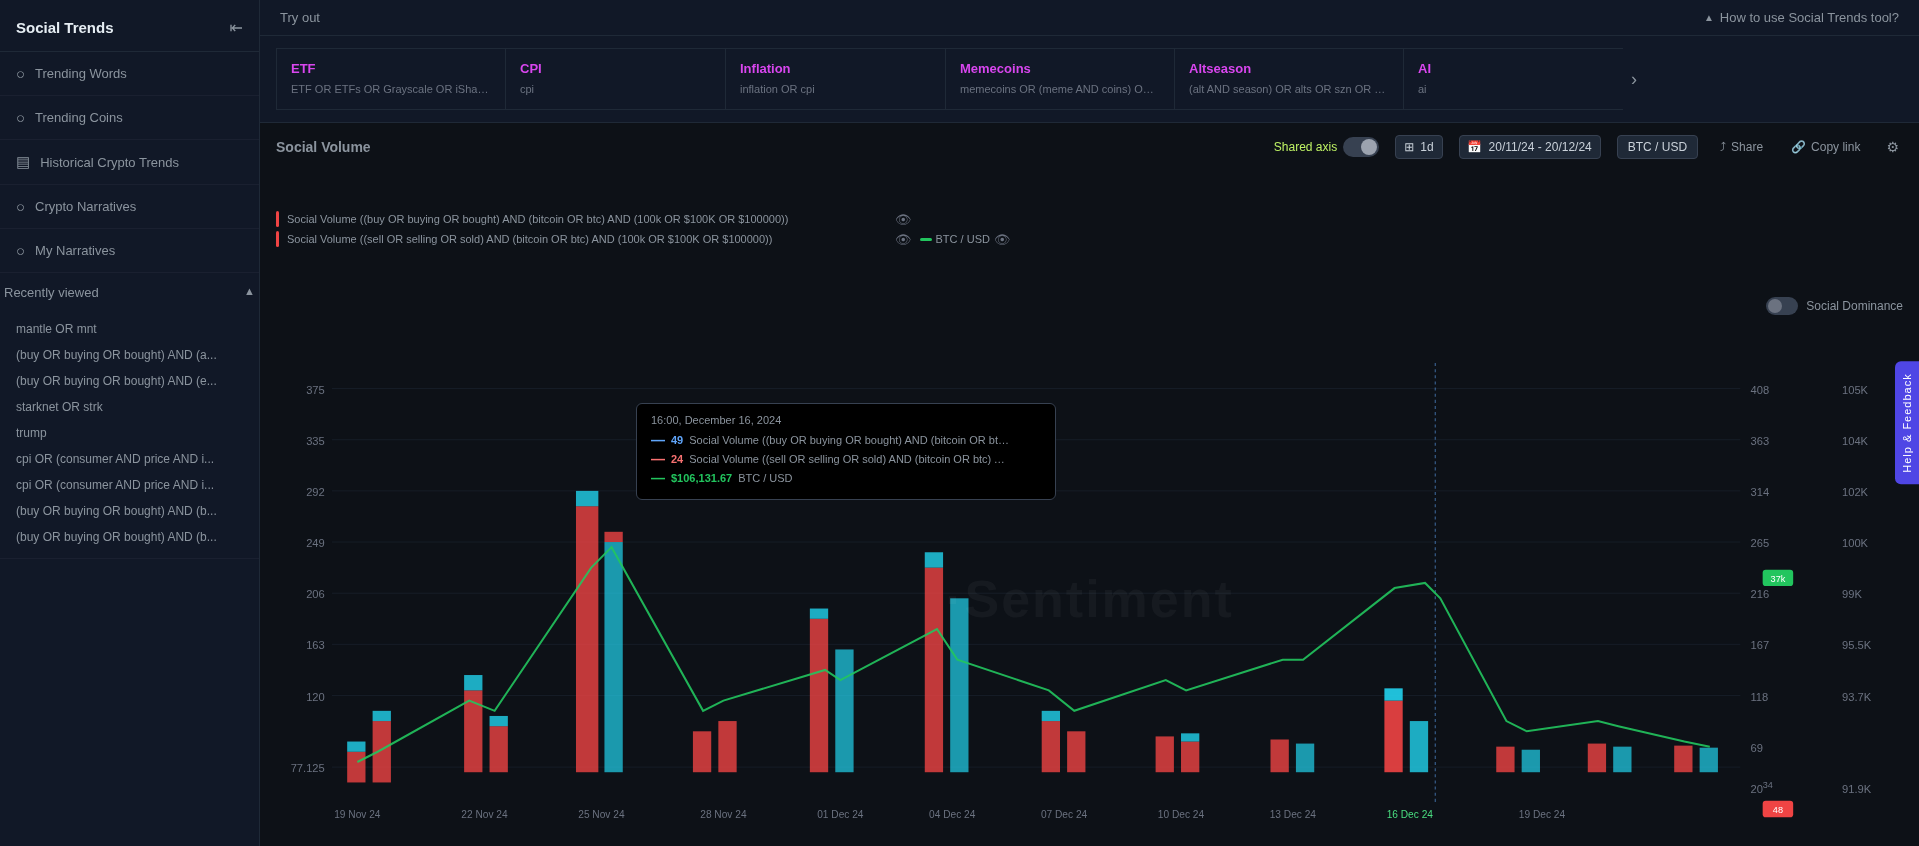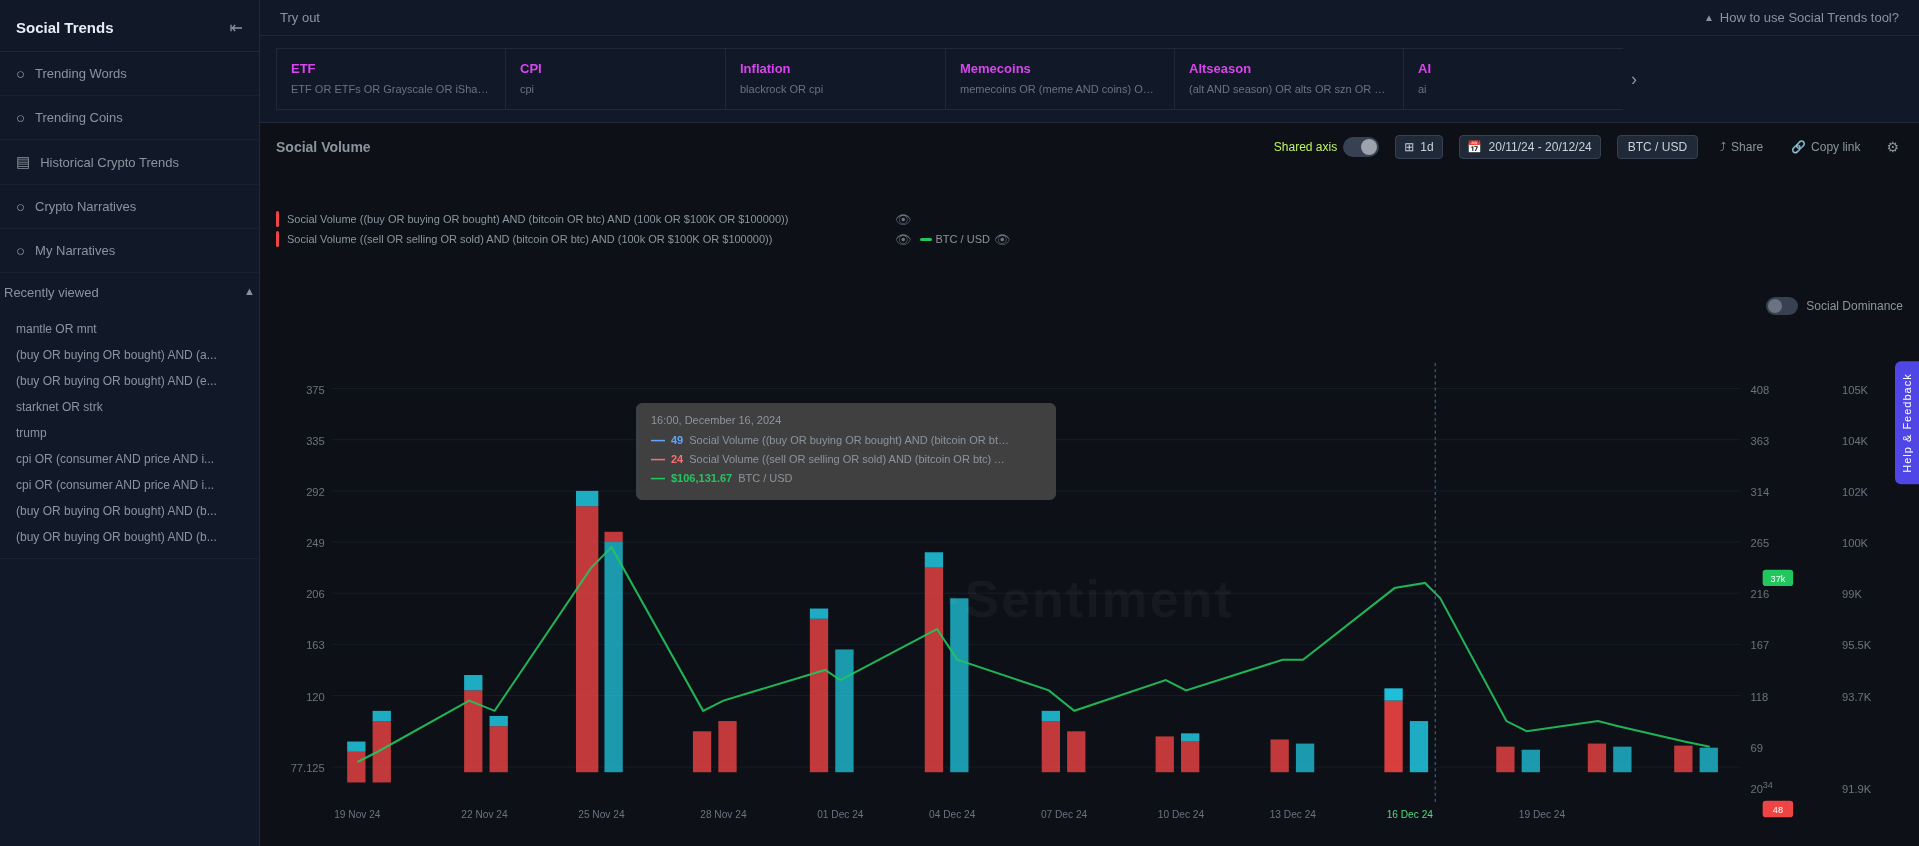--- a/index.html
+++ b/index.html
@@ -347,21 +347,21 @@
       flex: 1;
       position: relative;
       overflow: hidden;
     }
 
     
     .chart-tooltip {
       position: absolute;
       top: 40px;
       left: 360px;
-      background: #404040;
+      background: #000000;
       border: 1px solid #374151;
       border-radius: 6px;
       padding: 10px 14px;
       z-index: 10;
       min-width: 420px;
     }
     .tooltip-date {
       font-size: 11px;
       color: #8b949e;
       margin-bottom: 6px;
@@ -502,21 +502,21 @@
     <div class="narrative-card">
       <div class="narrative-card-title">ETF</div>
       <div class="narrative-card-text">ETF OR ETFs OR Grayscale OR iShares OR blackrock OR vanec...</div>
     </div>
     <div class="narrative-card">
       <div class="narrative-card-title">CPI</div>
       <div class="narrative-card-text">cpi</div>
     </div>
     <div class="narrative-card">
       <div class="narrative-card-title">Inflation</div>
-      <div class="narrative-card-text">blackrock OR cpi</div>
+      <div class="narrative-card-text">inflation OR cpi</div>
     </div>
     <div class="narrative-card">
       <div class="narrative-card-title">Memecoins</div>
       <div class="narrative-card-text">memecoins OR (meme AND coins) OR memecoin OR (meme...</div>
     </div>
     <div class="narrative-card">
       <div class="narrative-card-title">Altseason</div>
       <div class="narrative-card-text">(alt AND season) OR alts OR szn OR altseazon OR altseason OR...</div>
     </div>
     <div class="narrative-card">

